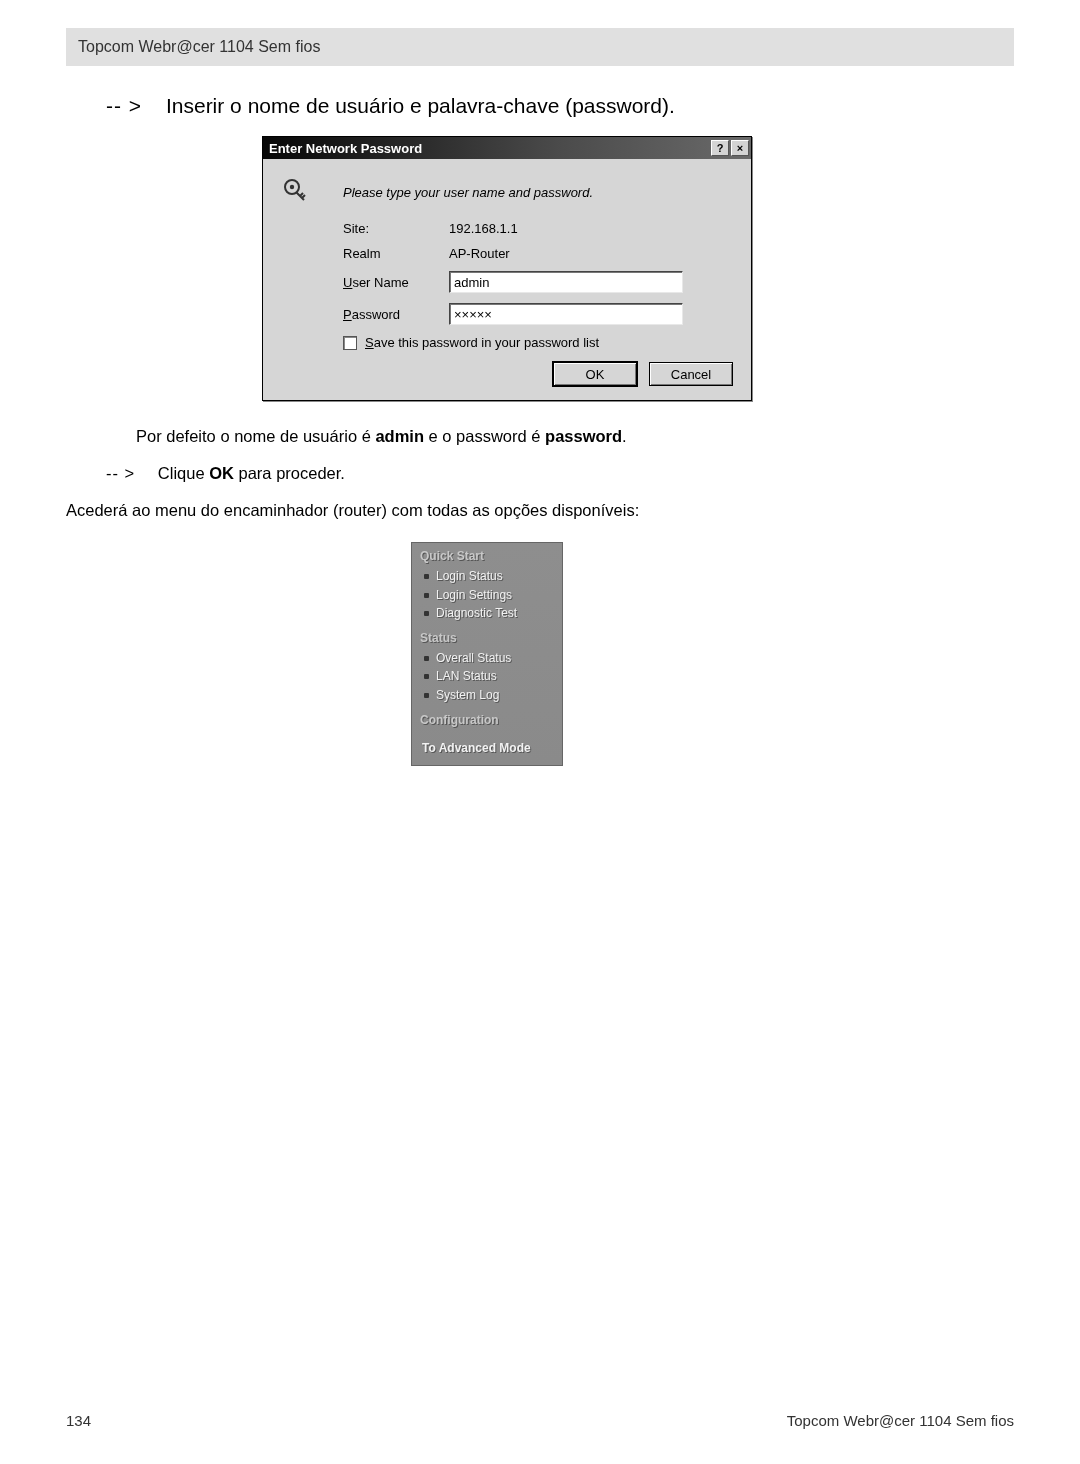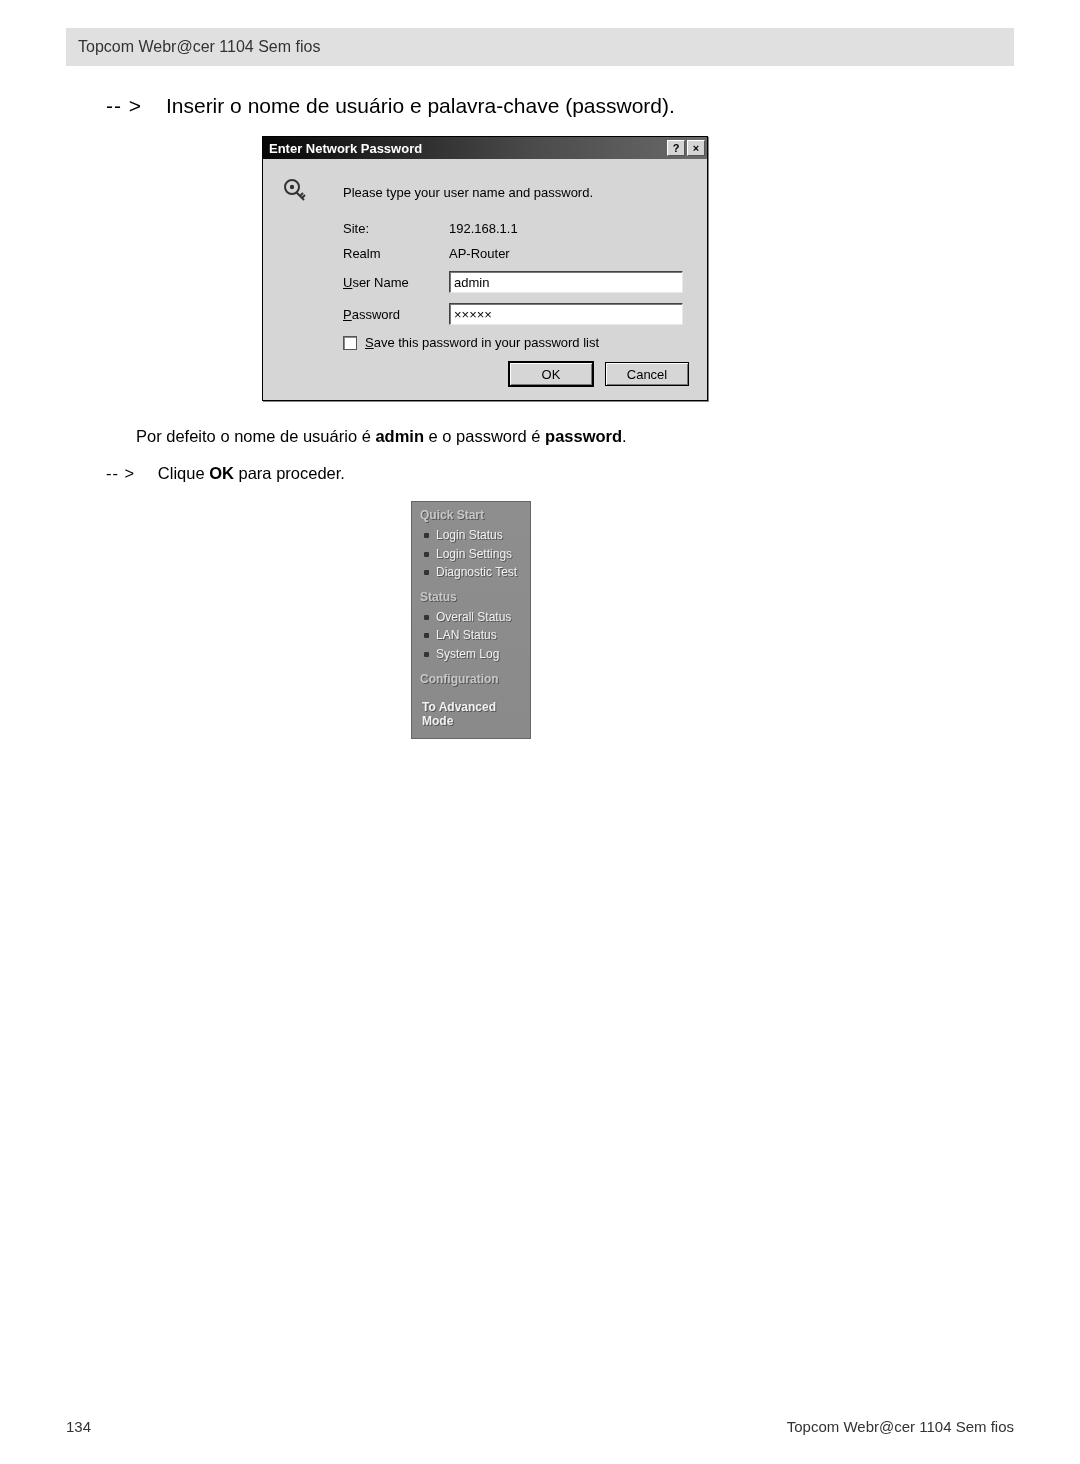--- a/index.html
+++ b/index.html
@@ -29,21 +29,21 @@
   }
   .arrow {
     margin-right: 18px;
     letter-spacing: 1px;
   }
   
   .dialog-wrap {
     margin: 14px 0 18px 196px;
   }
   .dialog {
-    width: 446px;
+    width: 490px;
     background: #d6d6d6;
     border: 1px solid #000;
     box-shadow: 1px 1px 0 #888;
     font-family: Tahoma, Arial, sans-serif;
   }
   .titlebar {
     background: linear-gradient(to right, #070707, #4a4a4a 60%, #6a6a6a);
     color: #fff;
     height: 22px;
     display: flex;
@@ -67,21 +67,21 @@
     padding: 18px 16px 14px 16px;
     font-size: 13px;
     color: #000;
   }
   .row { display: flex; align-items: center; margin-bottom: 10px; }
   .row.first { margin-bottom: 14px; }
   .keyicon {
     width: 34px; flex: 0 0 34px;
     display: flex; align-items: flex-start; justify-content: center;
   }
-  .content-col { flex: 1; padding-left: 30px; }
+  .content-col { flex: 1; padding-left: 30px; font-style: italic; }
   .lbl { width: 106px; flex: 0 0 106px; }
   .underline { text-decoration: underline; text-underline-offset: 1px; }
   .val { }
   .inset-input {
     background: #fff;
     border: 1px solid #555;
     border-top-color: #444; border-left-color: #444;
     border-right-color: #e8e8e8; border-bottom-color: #e8e8e8;
     box-shadow: inset 1px 1px 0 #777;
     height: 22px;
@@ -114,21 +114,21 @@
   }
   
   .para { margin: 26px 0 18px 70px; font-size: 16.5px; }
   .para2 { margin: 0 0 18px 40px; font-size: 16.5px; }
   .para3 { margin: 16px 0 22px 0; font-size: 16.5px; }
   b { font-weight: bold; }
 
   
   .menu-wrap { margin: 6px 0 0 345px; }
   .menu {
-    width: 120px;
+    width: 152px;
     background: linear-gradient(to bottom, #8e8e8e, #8a8a8a);
     border: 1px solid #666;
     padding: 6px 6px 10px 10px;
     font-family: Verdana, Arial, sans-serif;
     font-size: 12px;
     color: #efefef;
   }
   .menu-section {
     color: #c8c8c8;
     font-weight: bold;
@@ -162,21 +162,21 @@
   .menu .adv {
     margin-top: 14px;
     font-weight: bold;
     color: #f2f2f2;
     text-shadow: 1px 1px 0 #555;
     font-size: 12px;
   }
 
   .footer {
     position: absolute;
-    left: 66px; right: 66px; bottom: 29px;
+    left: 66px; right: 66px; bottom: 35px;
     display: flex; justify-content: space-between;
     font-size: 15px; color: #333;
   }
 </style>
 </head>
 <body>
 
 <div class="page">
   <div class="header-bar">Topcom  Webr@cer 1104 Sem fios</div>
 
@@ -235,20 +235,21 @@
 
   <p class="para">
     <span>Por defeito o nome de usuário é </span><b>admin</b><span> e o password é </span><b>password</b><span>.</span>
   </p>
 
   <p class="para2">
     <span class="arrow">-- &gt;</span>
     <span>Clique </span><b>OK</b><span> para proceder.</span>
   </p>
 
+  <p class="para3">Acederá ao menu do encaminhador (router) com todas as opções disponíveis:</p>
 
   <div class="menu-wrap">
     <div class="menu">
       <div class="menu-section first">Quick Start</div>
       <ul>
         <li>Login Status</li>
         <li>Login Settings</li>
         <li>Diagnostic Test</li>
       </ul>
       <div class="menu-section">Status</div>

